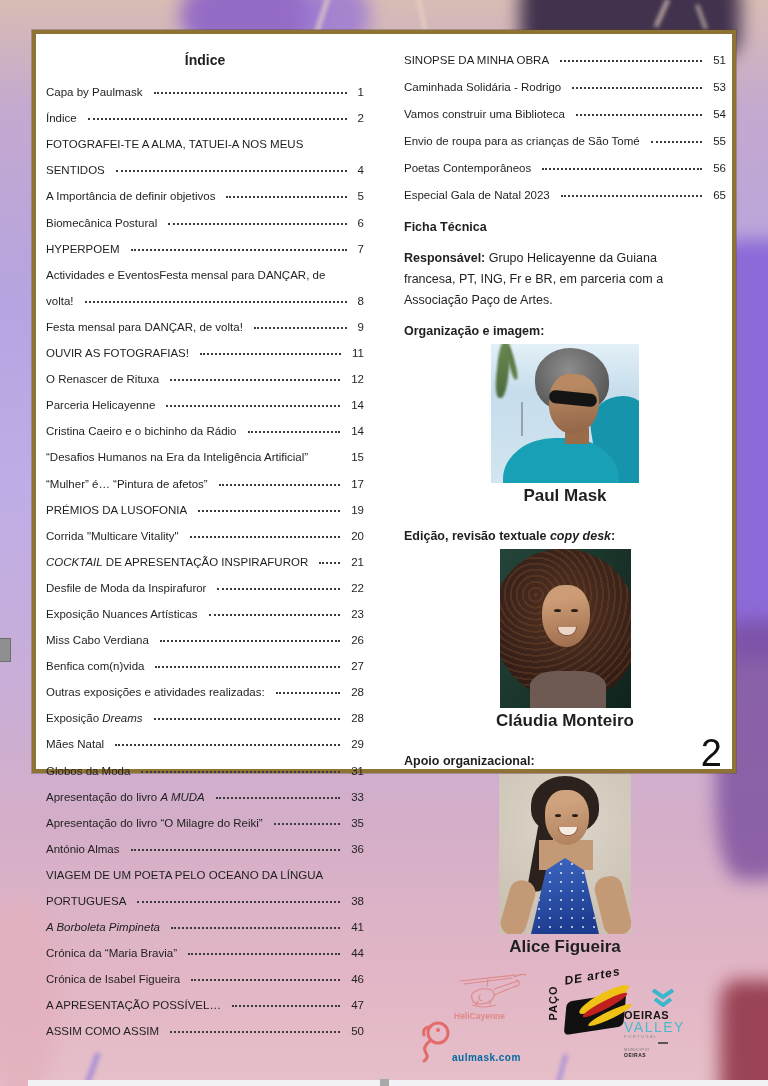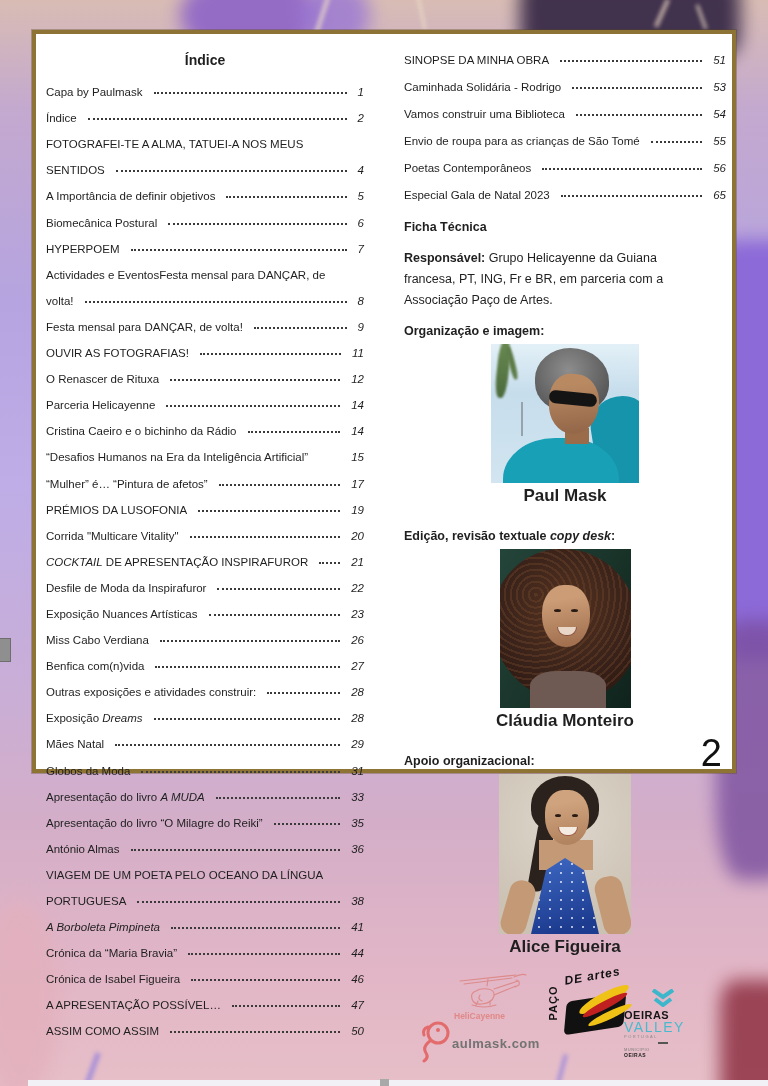--- a/index.html
+++ b/index.html
@@ -36,21 +36,21 @@
         border:4px solid #8d7434;box-sizing:border-box;box-shadow:0 0 0 1px rgba(90,70,25,.35);}
   .page-inner{position:relative;width:100%;height:100%;}
 
   
   .col-left{position:absolute;left:10px;top:0;width:318px;}
   .toc-title{text-align:center;font-weight:bold;font-size:14px;padding:18px 0 8px;}
   .trow{display:flex;align-items:flex-end;height:26.1px;font-size:11.5px;gap:9px;}
   .trow .txt{white-space:nowrap;padding-bottom:4px;}
   .leader{flex:1;border-bottom:2px dotted #3a3a3a;margin:0 2px 8px 2px;}
   .leader.blank{border-bottom:none;}
-  .num{padding-bottom:4px;font-style:italic;}
+  .num{padding-bottom:4px;}
 
   .col-right{position:absolute;left:368px;top:0;width:322px;}
   .col-right .toc-list{padding-top:9px;}
   .col-right .trow{height:27px;}
 
   
   .ficha-heading{font-weight:bold;font-size:12.5px;margin-top:15px;}
   .resp-par{margin-top:14px;font-size:12.5px;line-height:21px;width:300px;}
   .resp-par b{font-weight:bold;}
   .sec-label{font-weight:bold;font-size:12.5px;margin-top:13px;}
@@ -120,21 +120,21 @@
        clip-path:polygon(50% 0,78% 16%,100% 100%,0 100%,22% 16%);}
   .ph3 .dress:after{content:"";position:absolute;inset:0;
        background-image:radial-gradient(circle at 8px 6px,rgba(255,255,255,.65) 0 1px,transparent 1.5px);
        background-size:11px 9px;}
 
   
   .logos{position:relative;height:118px;margin-top:6px;}
   .heli{position:absolute;left:50px;top:8px;text-align:center;}
   .heli-label{font-size:8.5px;font-weight:bold;color:#e08888;margin-top:-4px;text-align:left;}
   .pmask{position:absolute;left:12px;top:54px;display:flex;align-items:flex-end;}
-  .pmask-label{font-size:13px;font-weight:bold;color:#737373;letter-spacing:.5px;margin-left:-6px;margin-bottom:12px;}
+  .pmask-label{font-size:10px;font-weight:bold;color:#0369a1;letter-spacing:.5px;margin-left:-6px;margin-bottom:0;}
   .paco{position:absolute;left:146px;top:8px;width:90px;height:70px;}
   .paco .blackcard{position:absolute;left:16px;top:26px;width:58px;height:34px;background:#111;
        border-radius:5px;transform:skew(-14deg) rotate(-9deg);}
   .paco .sw{position:absolute;border-radius:60% 40% 60% 40%;}
   .paco .sw-y1{left:26px;top:22px;width:56px;height:13px;background:#f0c216;transform:rotate(-26deg);}
   .paco .sw-r{left:30px;top:30px;width:50px;height:8px;background:#c02020;transform:rotate(-26deg);}
   .paco .sw-y2{left:36px;top:40px;width:48px;height:8px;background:#f0c216;transform:rotate(-24deg);}
   .paco .arc{position:absolute;left:14px;top:-2px;font-size:12px;font-weight:bold;font-style:italic;
        transform:rotate(-10deg);letter-spacing:1px;color:#111;}
   .paco .side{position:absolute;left:-14px;top:26px;font-size:11px;font-weight:bold;letter-spacing:1px;
@@ -284,21 +284,21 @@
             <span class="txt"><span>Miss Cabo Verdiana</span></span>
             <span class="leader"></span>
             <span class="num">26</span>
           </div>
           <div class="trow">
             <span class="txt"><span>Benfica com(n)vida</span></span>
             <span class="leader"></span>
             <span class="num">27</span>
           </div>
           <div class="trow">
-            <span class="txt"><span>Outras exposições e atividades construir:</span></span>
+            <span class="txt"><span>Outras exposições e atividades realizadas:</span></span>
             <span class="leader"></span>
             <span class="num">28</span>
           </div>
           <div class="trow">
             <span class="txt"><span>Exposição </span><i>Dreams</i></span>
             <span class="leader"></span>
             <span class="num">28</span>
           </div>
           <div class="trow">
             <span class="txt"><span>Mães Natal</span></span>

